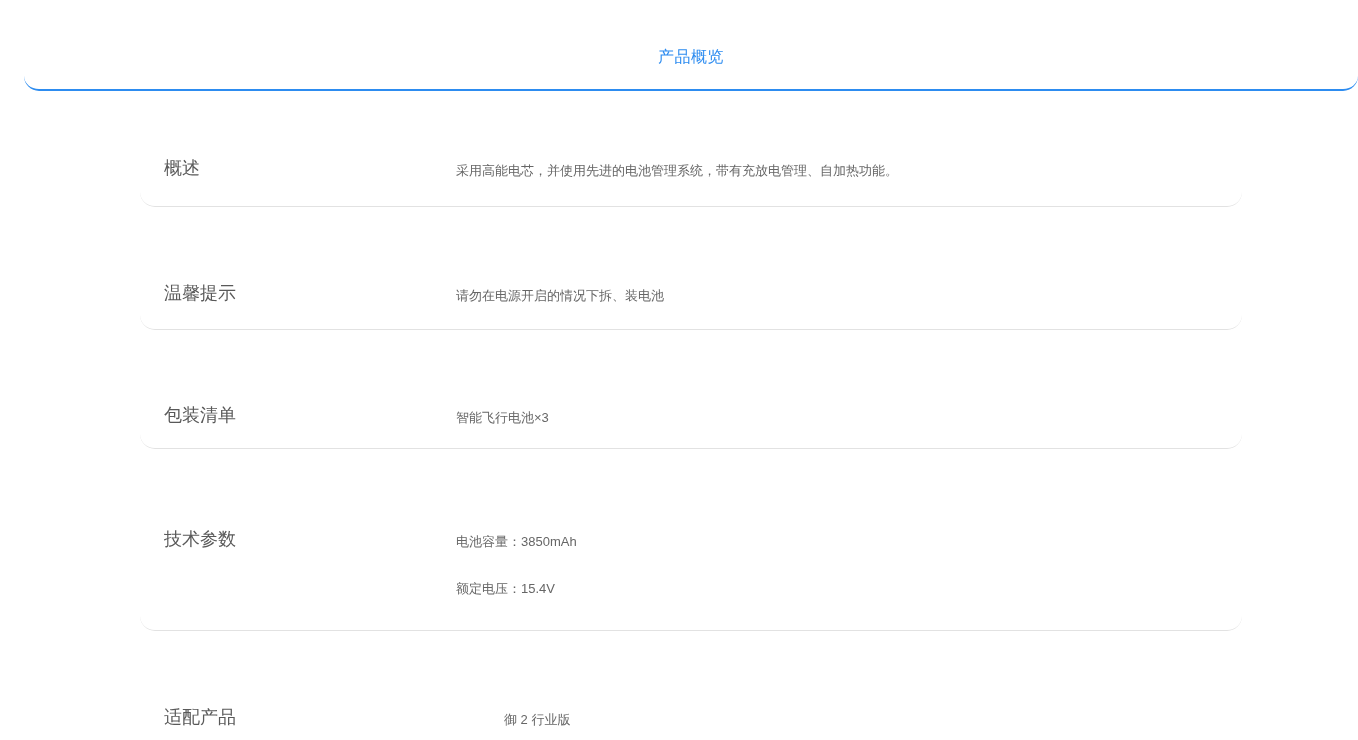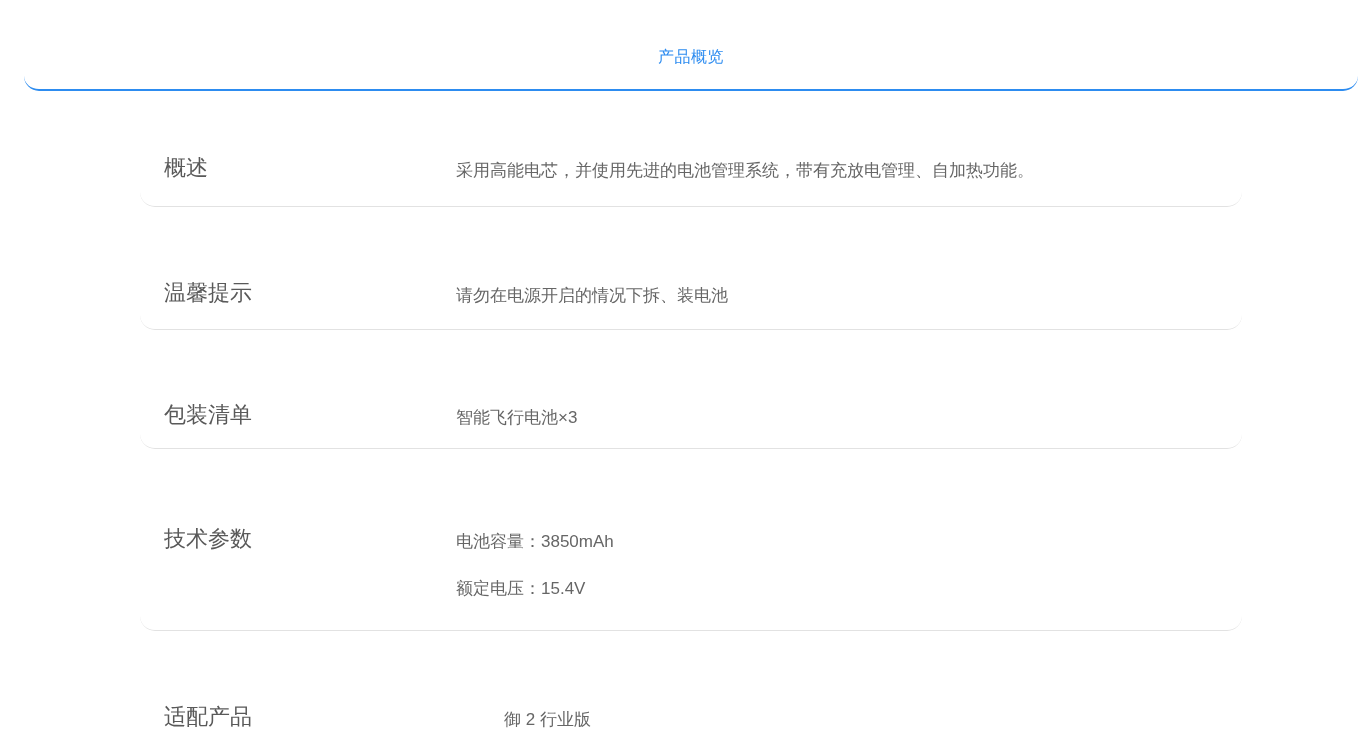--- a/index.html
+++ b/index.html
@@ -36,28 +36,28 @@
     width: 1126px;
     margin: 0 auto;
   }
   .row {
     display: flex;
     border-bottom: 1px solid var(--divider);
   }
   .row .label {
     width: 280px;
     flex: 0 0 280px;
-    font-size: 22px;
+    font-size: 18px;
     line-height: 24px;
     color: var(--label-color);
     font-weight: 400;
   }
   .row .content {
     flex: 1;
-    font-size: 17px;
+    font-size: 13px;
     line-height: 23px;
     color: var(--body-color);
     padding-top: 3px;
   }
   .row-1 { height: 104px; padding-top: 41px; }
   .row-2 { height: 123px; padding-top: 62px; }
   .row-3 { height: 119px; padding-top: 61px; }
   .row-4 { height: 182px; padding-top: 66px; }
   .row-5 { height: 144px; padding-top: 62px; gap: 48px; }
 </style>

